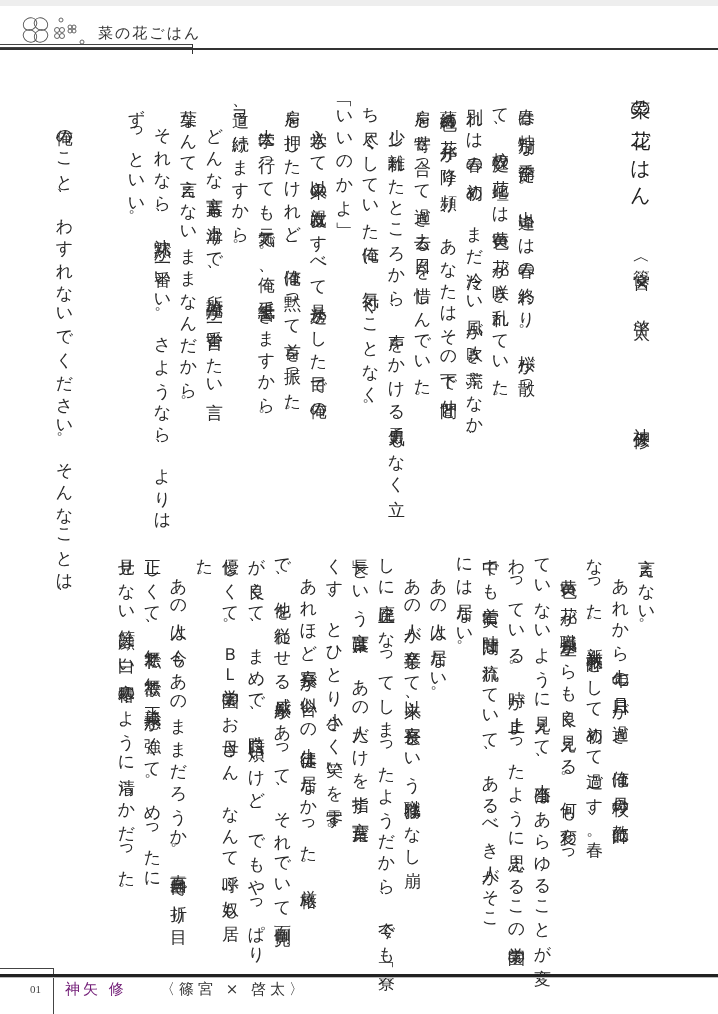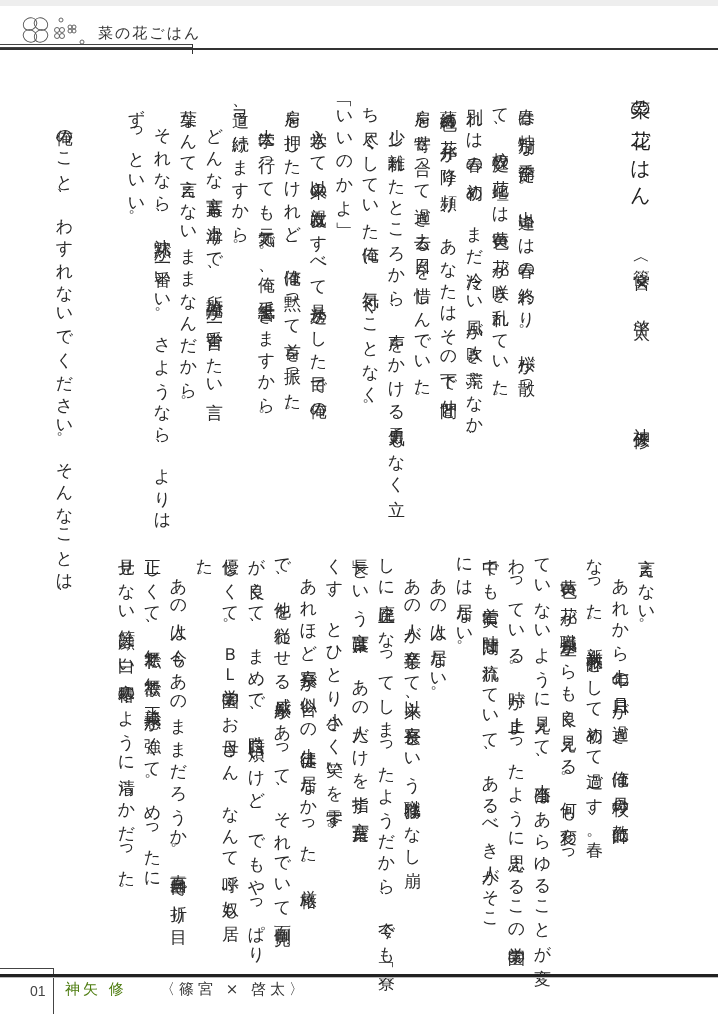--- a/index.html
+++ b/index.html
@@ -19,22 +19,22 @@
     position:absolute; writing-mode: vertical-rl; font-size:17px; line-height:26px;
     letter-spacing:3px; white-space:nowrap; color:#2a2a2a;
   }
   .title { position:absolute; left:628px; top:84px; writing-mode:vertical-rl; font-size:20px; letter-spacing:4px; color:#222; }
   .pair { position:absolute; left:631px; top:252px; writing-mode:vertical-rl; font-size:17px; letter-spacing:4px; }
   .author { position:absolute; left:631px; top:414px; writing-mode:vertical-rl; font-size:17px; letter-spacing:3px; }
 
   .footer-line { position:absolute; left:0; top:974px; width:718px; height:3px; background:#222; }
   .footer-line2 { position:absolute; left:0; top:977px; width:718px; height:1px; background:#bbb; }
   .footer-box { position:absolute; left:0; top:968px; width:53px; height:46px; border-top:1px solid #444; border-right:1px solid #444; }
-  .page-num { position:absolute; left:30px; top:983px; font-size:14px; color:#444; font-family:Liberation Sans, sans-serif; }
-  .footer-author { position:absolute; left:65px; top:980px; font-size:15px; letter-spacing:3px; color:#4d7c0f; }
+  .page-num { position:absolute; left:30px; top:983px; font-size:11px; color:#444; font-family:Liberation Serif, serif; }
+  .footer-author { position:absolute; left:65px; top:980px; font-size:15px; letter-spacing:3px; color:#701a75; }
   .footer-pair { position:absolute; left:160px; top:980px; font-size:15px; letter-spacing:4px; color:#333; }
 </style>
 </head>
 <body>
 
 <div class="topbar"></div>
 
 <div class="header">
   <svg class="logo" viewBox="0 0 70 36">
     <g fill="none" stroke="#555" stroke-width="0.9">

